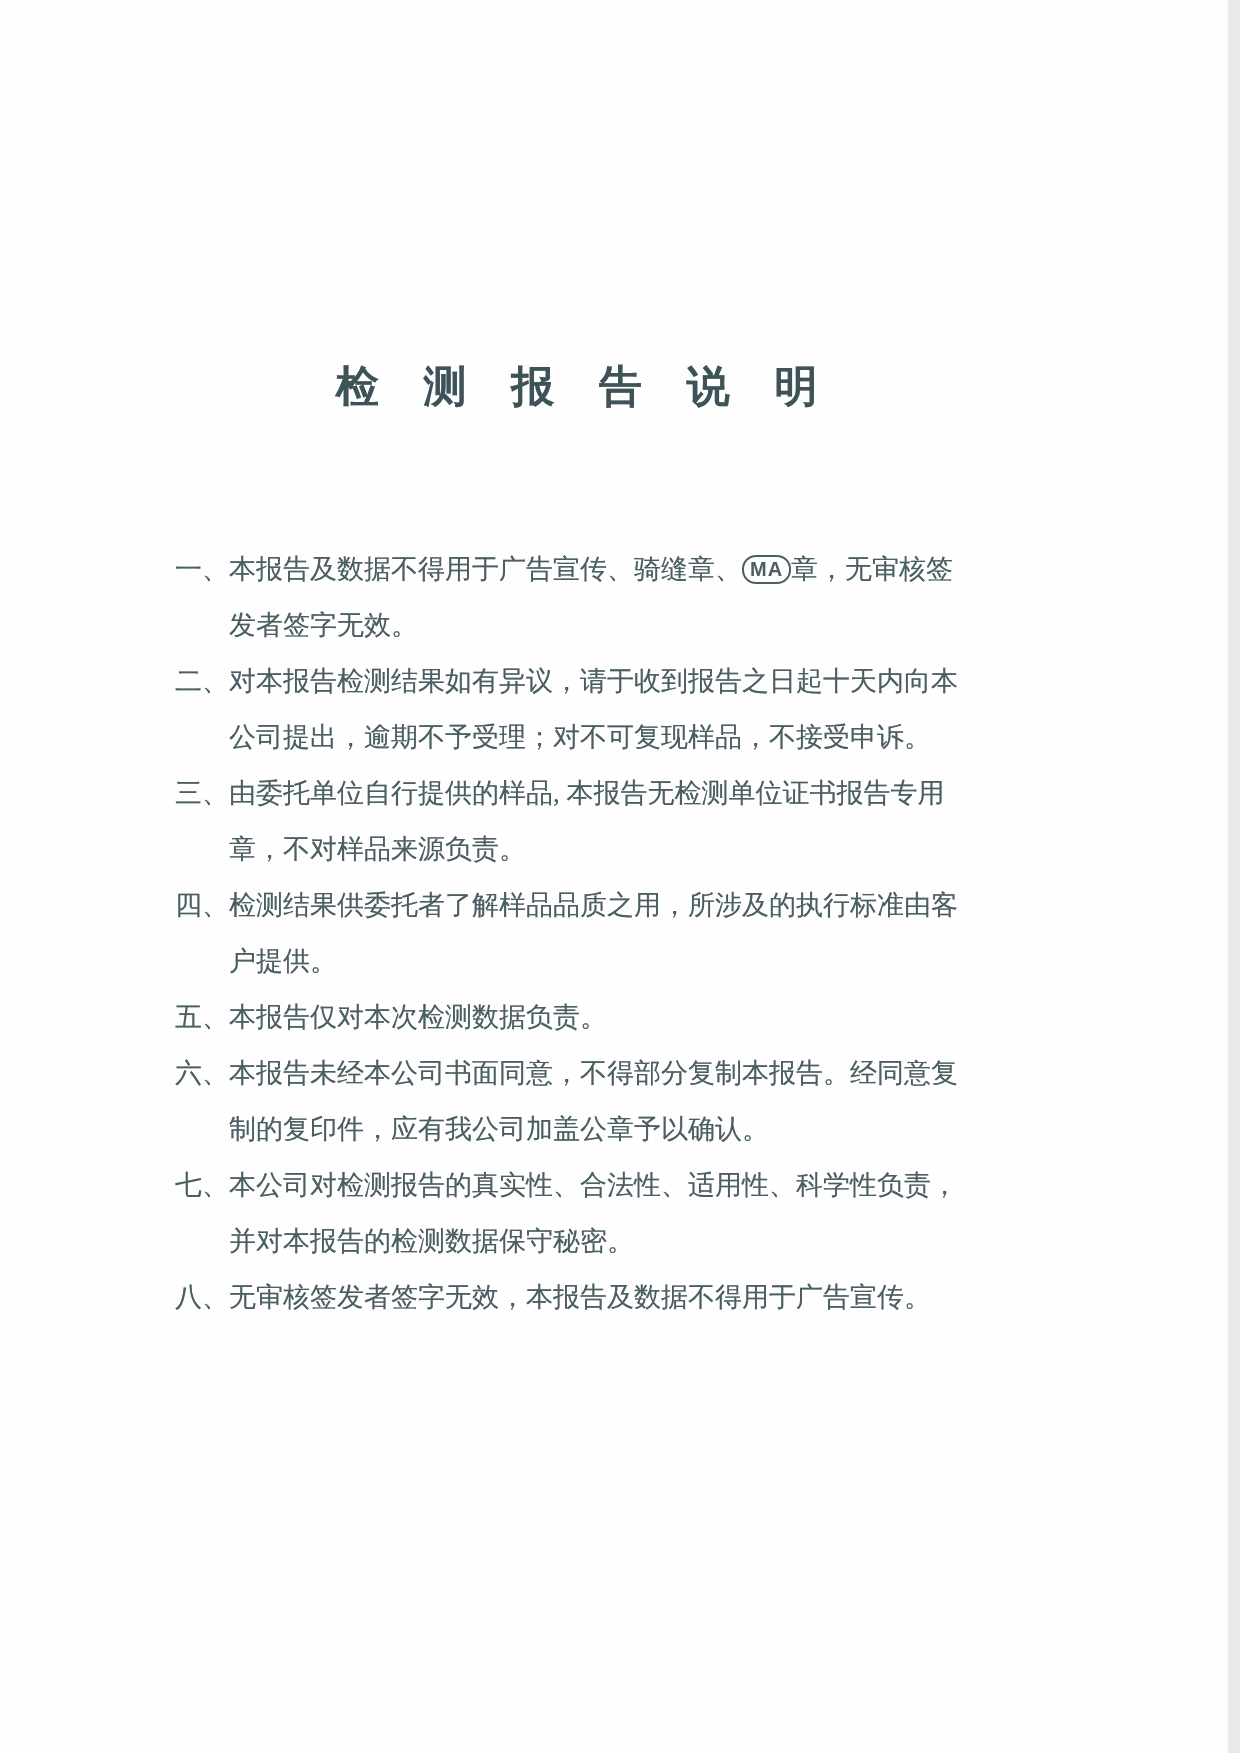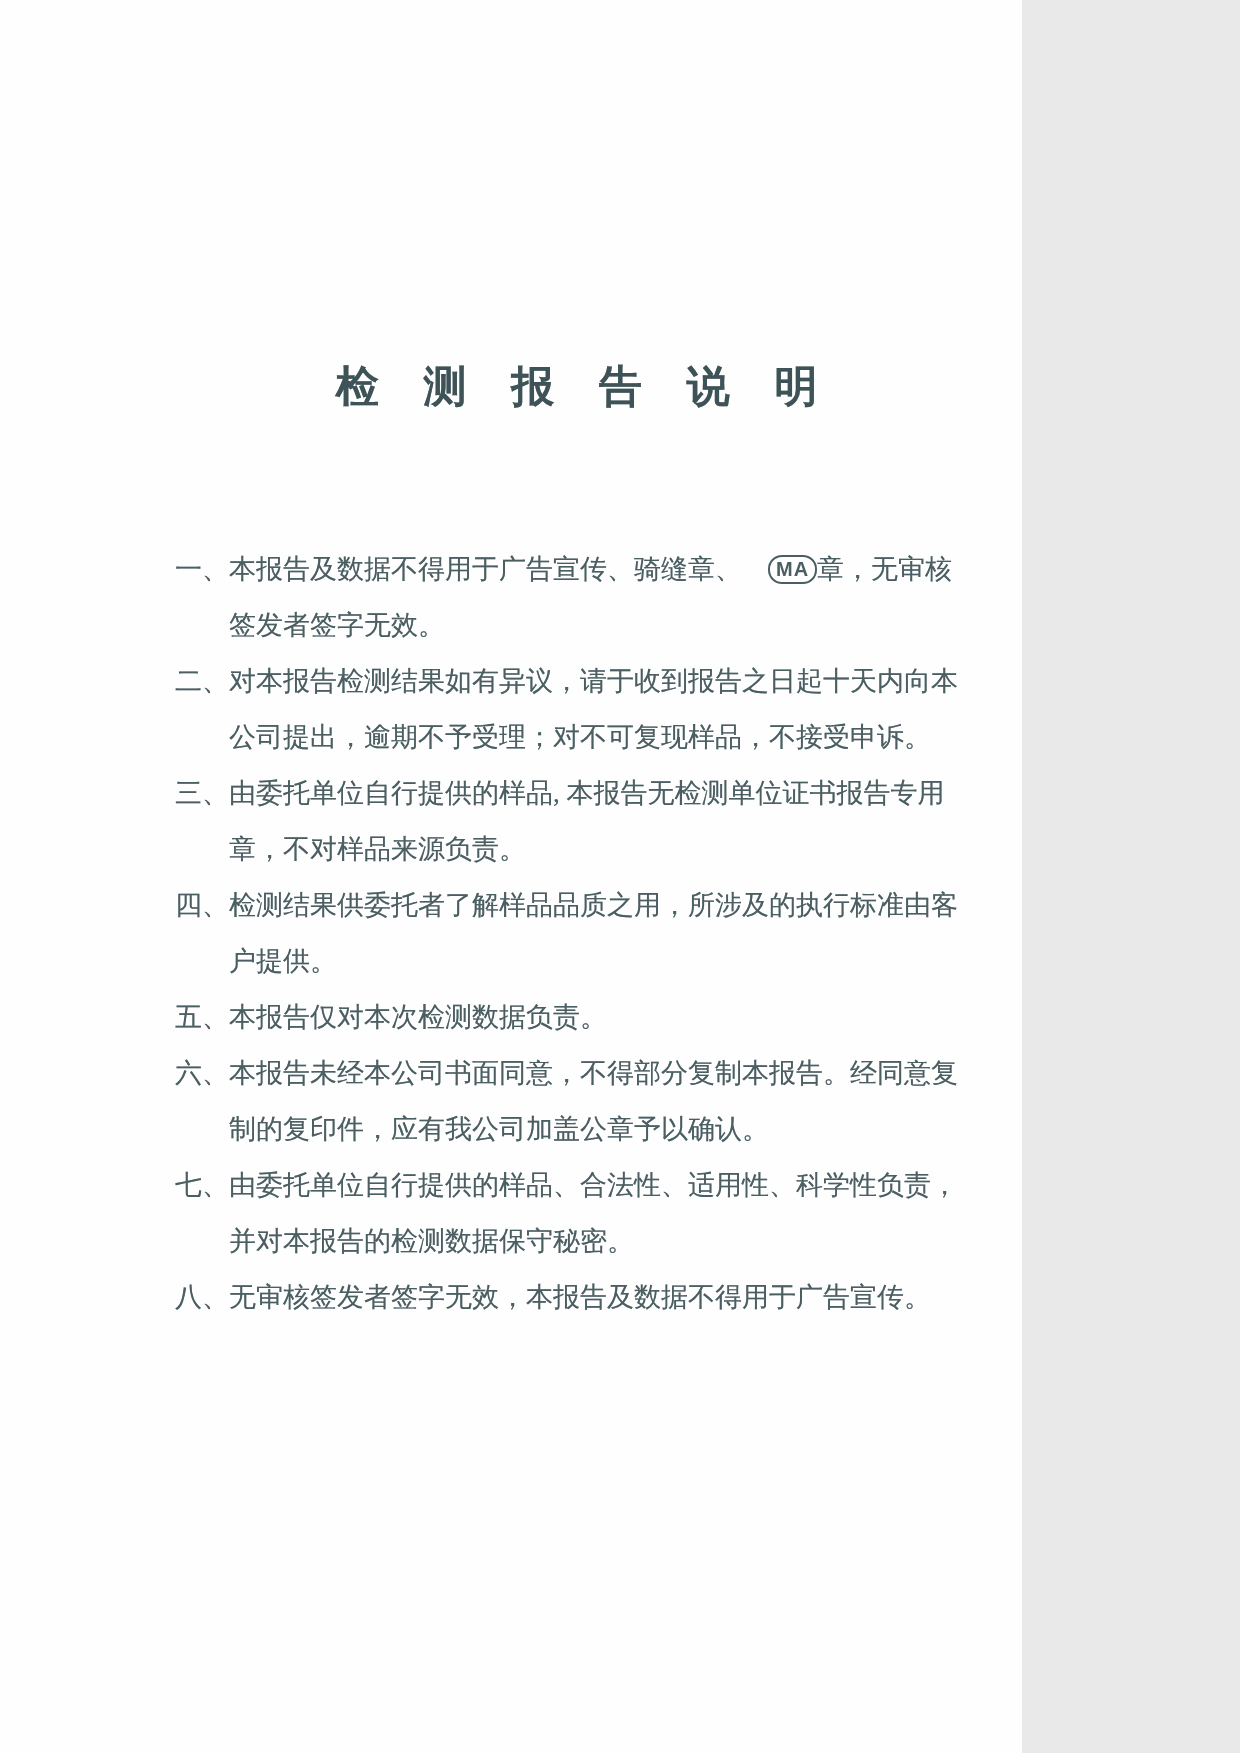--- a/index.html
+++ b/index.html
@@ -8,21 +8,21 @@
     --paper:#fefefe;
   }
   html,body{margin:0;padding:0;}
   body{
     width:1240px;height:1753px;
     background:#e9e9e9;
     font-family:"Liberation Serif","DejaVu Serif",serif;
   }
   .page{
     position:relative;
-    width:1022px;height:1753px;
+    width:1228px;height:1753px;
     background:var(--paper);
     overflow:hidden;
   }
   .doc-title{
     position:absolute;
     top:358px;left:0;
     width:1170px;           
     margin:0;
     text-align:center;
     font-size:43px;
@@ -59,21 +59,20 @@
     font-family:"Liberation Sans","DejaVu Sans",sans-serif;
     font-size:20px;
     font-weight:bold;
     line-height:25px;
     letter-spacing:1px;
     border:2.5px solid var(--ink);
     border-radius:14px;
     padding:0 6px;
     vertical-align:2px;
     text-shadow:none;
-    margin-left:26px;
   }
 </style>
 </head>
 <body>
 
 <div class="page">
   <h1 class="doc-title">检 测 报 告 说 明</h1>
 
   <div class="notes" id="notes-list">
       <div class="note-item">
@@ -95,20 +94,20 @@
       <div class="note-item">
         <span class="note-num">五、</span>
         <p class="note-text"><span>本报告仅对本次检测数据负责。</span></p>
       </div>
       <div class="note-item">
         <span class="note-num">六、</span>
         <p class="note-text"><span>本报告未经本公司书面同意，不得部分复制本报告。经同意复制的复印件，应有我公司加盖公章予以确认。</span></p>
       </div>
       <div class="note-item">
         <span class="note-num">七、</span>
-        <p class="note-text"><span>由委托单位自行提供的样品、合法性、适用性、科学性负责，并对本报告的检测数据保守秘密。</span></p>
+        <p class="note-text"><span>本公司对检测报告的真实性、合法性、适用性、科学性负责，并对本报告的检测数据保守秘密。</span></p>
       </div>
       <div class="note-item">
         <span class="note-num">八、</span>
         <p class="note-text"><span>无审核签发者签字无效，本报告及数据不得用于广告宣传。</span></p>
       </div>
     </div>
 </div>
 
 </body></html>

